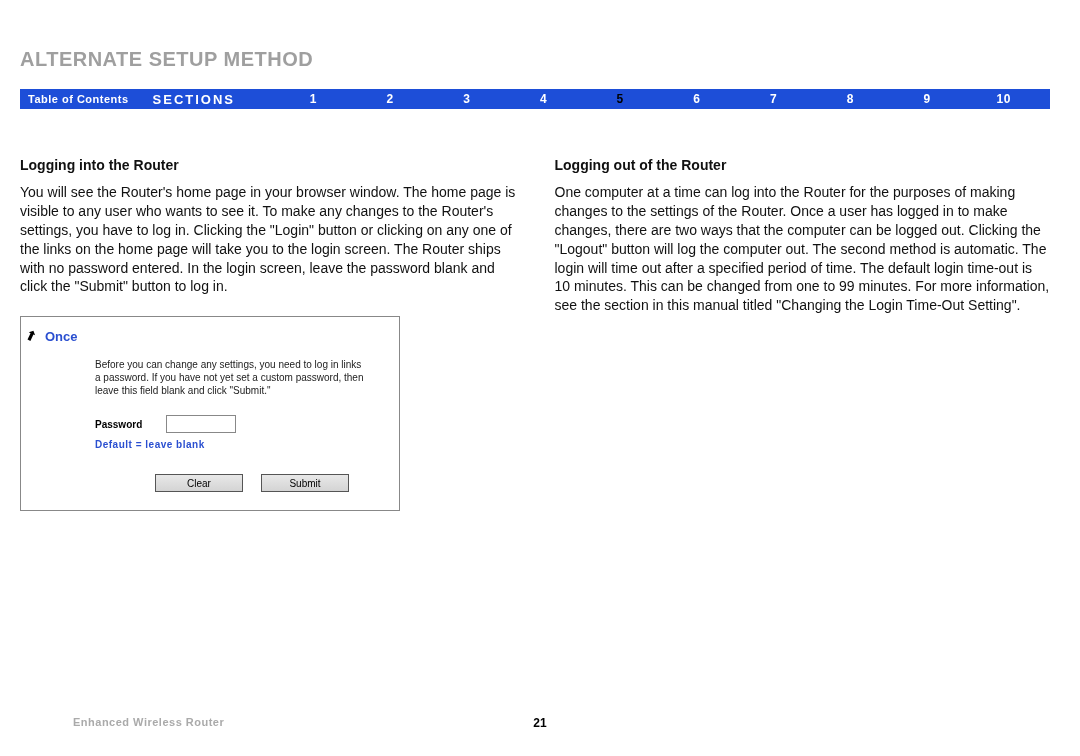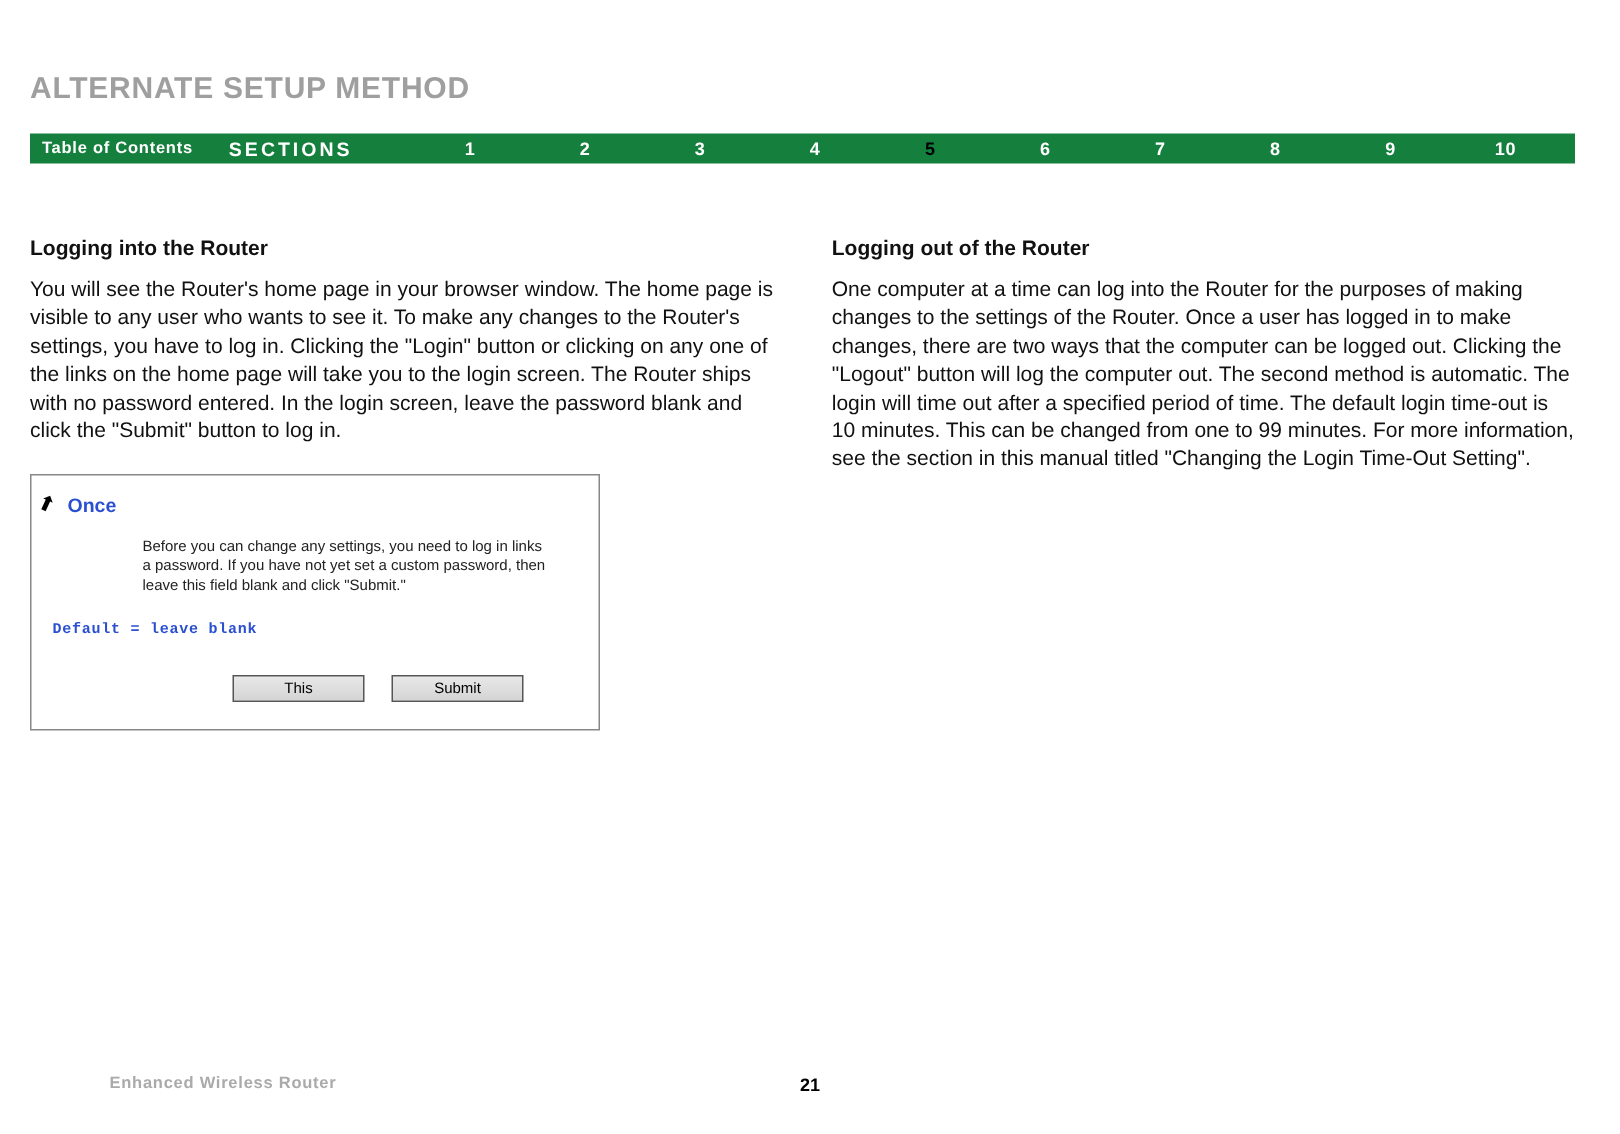--- a/index.html
+++ b/index.html
@@ -16,21 +16,21 @@
     padding: 48px 30px 0 20px;
   }
   .page-title {
     font-size: 20px;
     font-weight: bold;
     letter-spacing: 0.5px;
     color: #9f9f9f;
     margin-bottom: 18px;
   }
   .nav-bar {
-    background: #15803d;
+    background: #1d4ed8;
     height: 20px;
     display: flex;
     align-items: center;
     padding: 0 8px;
     color: #ffffff;
     font-size: 11px;
     font-weight: bold;
     letter-spacing: 0.5px;
   }
   .nav-toc { margin-right: 24px; }
@@ -103,27 +103,27 @@
     align-items: center;
     gap: 24px;
   }
   .login-row input {
     width: 70px;
     height: 18px;
     border: 1px solid #888;
     background: #fff;
   }
   .login-hint {
+    margin-left: 60px;
     font-size: 10px;
     font-weight: bold;
     color: #2a4fd0;
     letter-spacing: 0.5px;
     margin-top: 6px;
     margin-bottom: 24px;
-    font-family: Liberation Mono, monospace;
   }
   .login-btns {
     margin-left: 120px;
     display: flex;
     gap: 18px;
   }
   .login-btns button {
     width: 88px;
     height: 18px;
     font-size: 10px;
@@ -180,23 +180,27 @@
 
   <div class="content">
     <div class="col">
       <div class="col-heading">Logging into the Router</div>
       <div class="col-body">You will see the Router's home page in your browser window. The home page is visible to any user who wants to see it. To make any changes to the Router's settings, you have to log in. Clicking the "Login" button or clicking on any one of the links on the home page will take you to the login screen. The Router ships with no password entered. In the login screen, leave the password blank and click the "Submit" button to log in.</div>
 
       <div class="login-card">
         <span class="cursor-triangle">⬈</span>
         <div class="login-title">Once</div>
         <div class="login-desc">Before you can change any settings, you need to log in links a password. If you have not yet set a custom password, then leave this field blank and click "Submit."</div>
+        <div class="login-row">
+          <span>Password</span>
+          <input type="password" style="">
+        </div>
         <div class="login-hint">Default = leave blank</div>
         <div class="login-btns">
-          <button>This</button>
+          <button>Clear</button>
           <button>Submit</button>
         </div>
       </div>
     </div>
 
     <div class="col">
       <div class="col-heading">Logging out of the Router</div>
       <div class="col-body">One computer at a time can log into the Router for the purposes of making changes to the settings of the Router. Once a user has logged in to make changes, there are two ways that the computer can be logged out. Clicking the "Logout" button will log the computer out. The second method is automatic. The login will time out after a specified period of time. The default login time-out is 10 minutes. This can be changed from one to 99 minutes. For more information, see the section in this manual titled "Changing the Login Time-Out Setting".</div>
     </div>
   </div>

